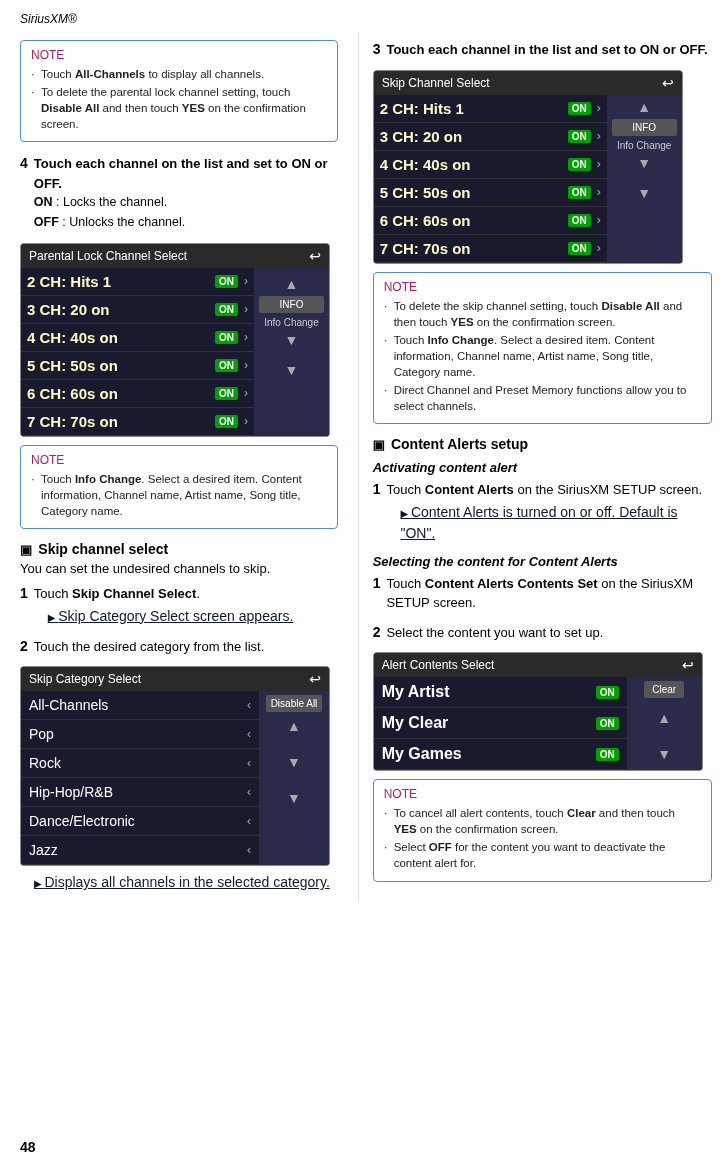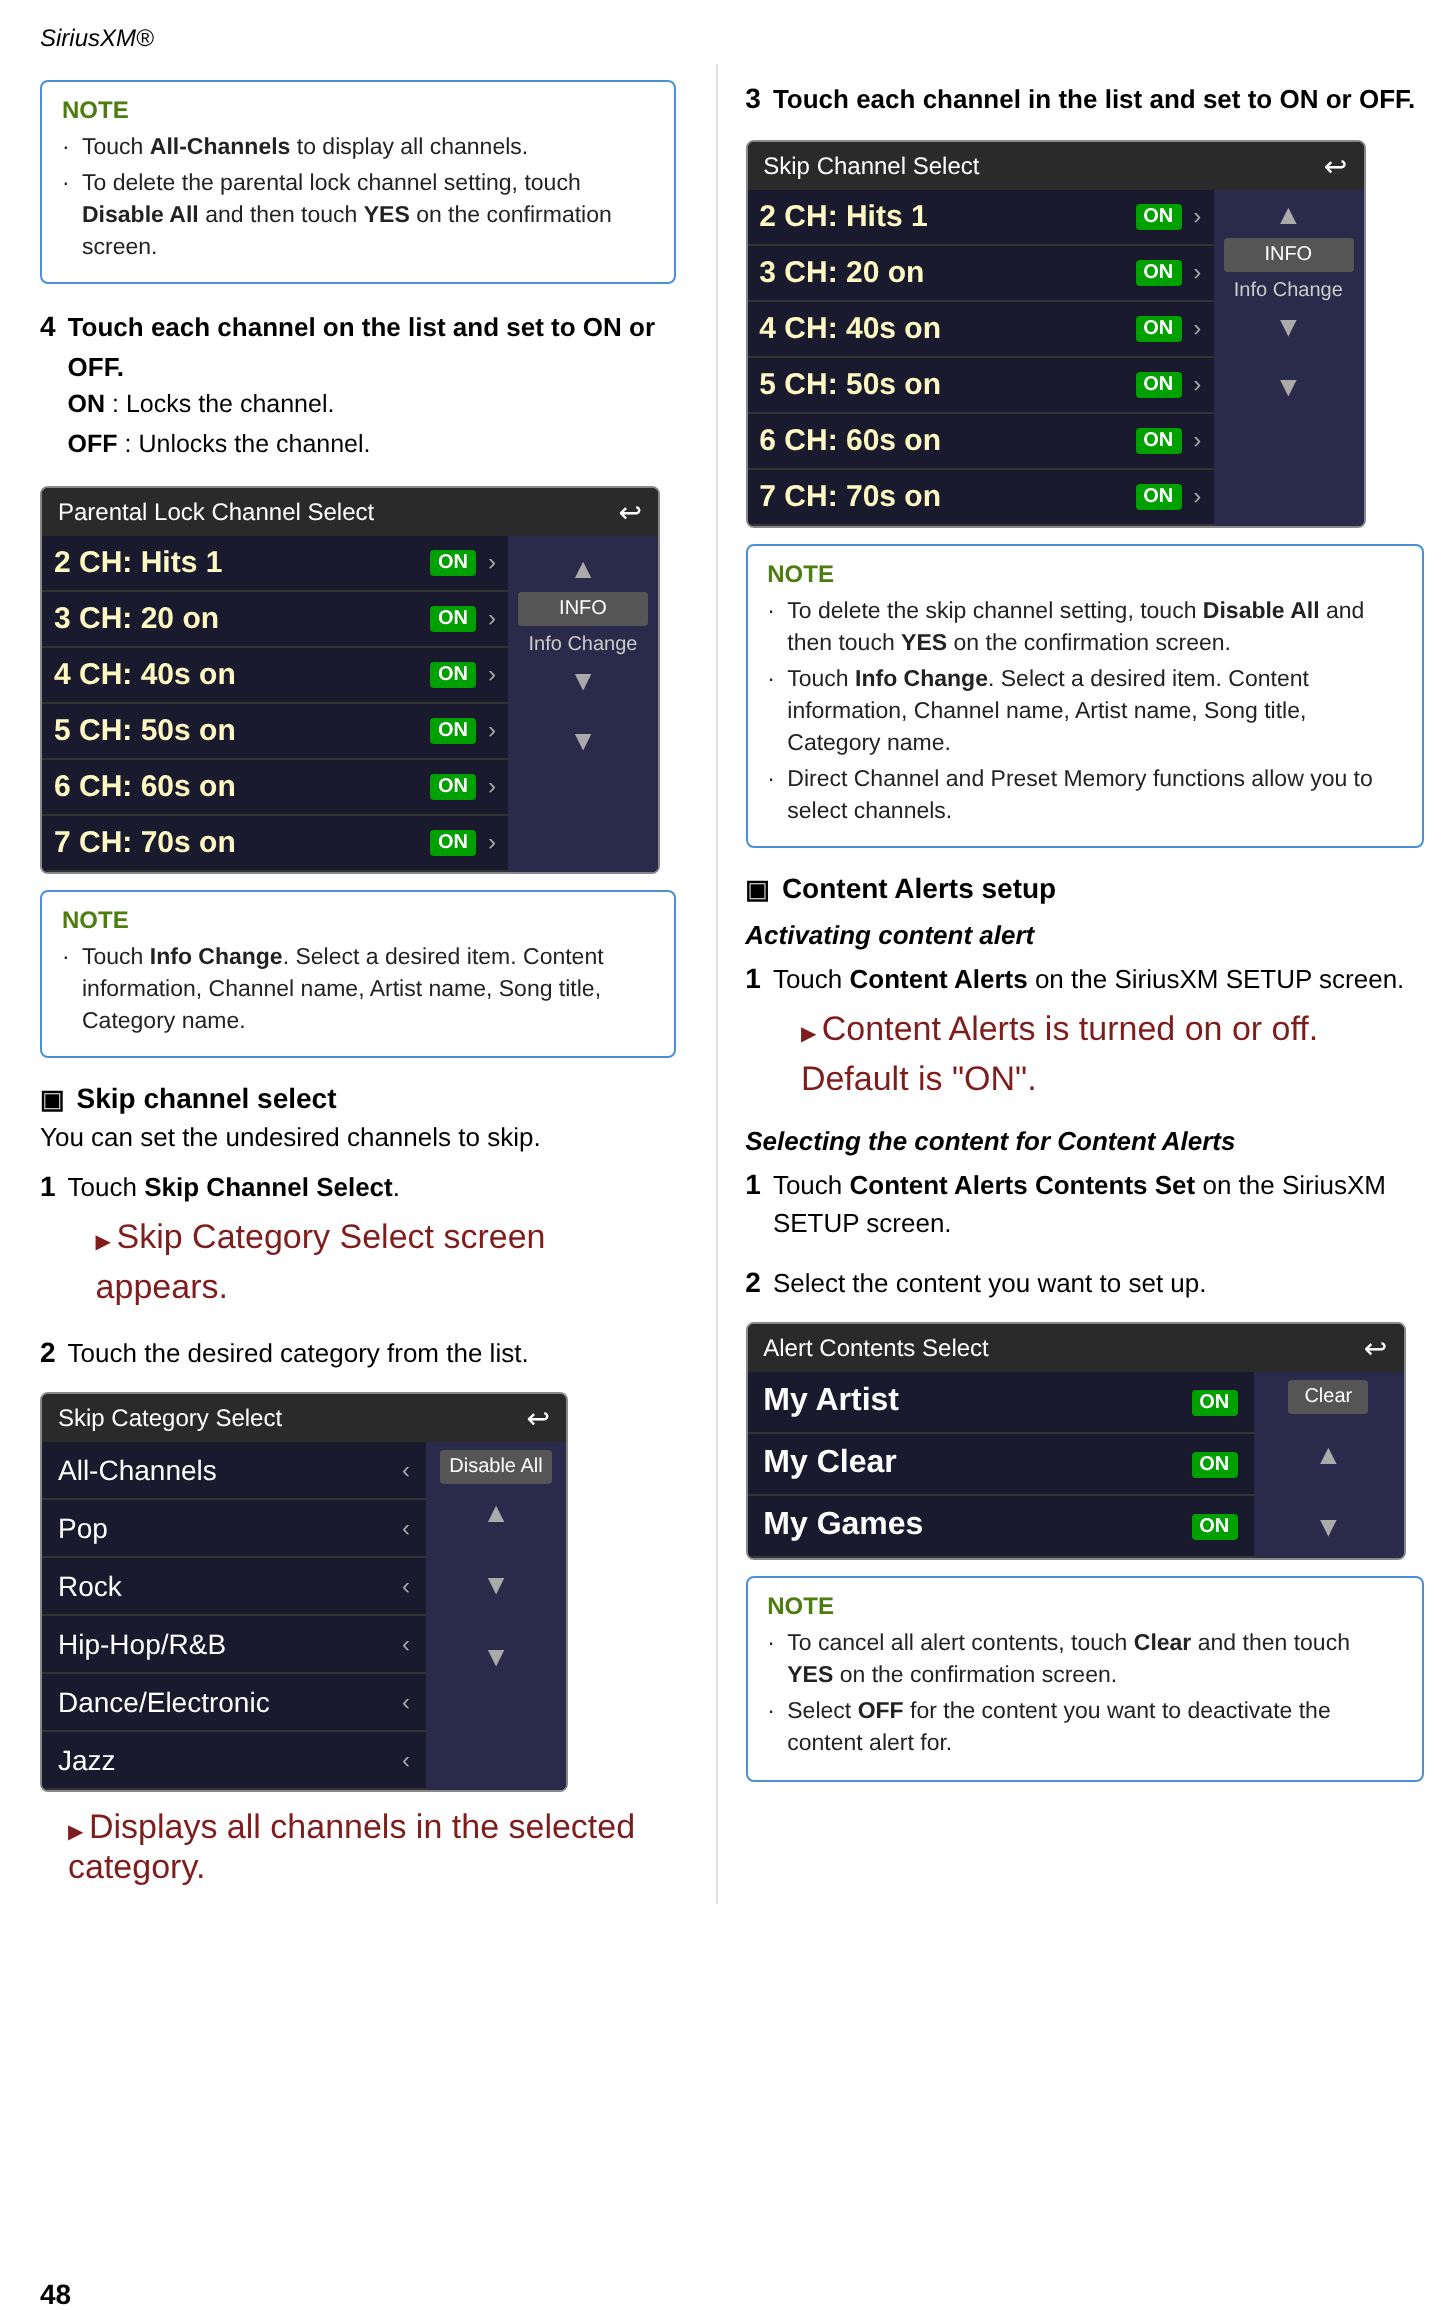--- a/index.html
+++ b/index.html
@@ -30,23 +30,23 @@
       padding: 8px 16px 8px 10px;
     }
     .note-box {
       border: 1.5px solid #4a90d9;
       border-radius: 4px;
       padding: 7px 10px;
       margin-bottom: 12px;
       background: #fff;
     }
     .note-title {
-      font-weight: bold;
+      font-weight: normal;
       font-size: 12px;
-      color: #4d7c0f;
+      color: #be185d;
       margin-bottom: 4px;
     }
     .note-box ul {
       list-style: none;
       padding: 0;
     }
     .note-box ul li {
       font-size: 11.5px;
       color: #222;
       padding-left: 10px;
@@ -197,21 +197,21 @@
       font-size: 13px;
       margin-bottom: 8px;
     }
     
     .skip-screen {
       border: 1.5px solid #888;
       border-radius: 4px;
       overflow: hidden;
       margin: 8px 0;
       background: #1a1a2e;
-      width: 264px;
+      width: 310px;
     }
     .skip-row {
       display: flex;
       align-items: center;
       border-bottom: 1px solid #333;
       padding: 6px 8px;
       gap: 4px;
     }
     .skip-row-name {
       color: #fff;
@@ -286,23 +286,24 @@
       position: relative;
       min-height: 1155px;
     }
     .col-divider {
       width: 1px;
       background: #e0e0e0;
       margin: 0 4px;
     }
     .arrow-sub {
       padding-left: 14px;
-      font-size: 17px;
+      font-size: 14px;
       margin-top: 2px;
-      color: #7f1d1d;
+      color: #0f172a;
+      text-decoration: underline;
     }
     .arrow-sub::before {
       content: '▶ ';
       font-size: 10px;
     }
   </style>
 </head>
 <body>
 
 <div class="page-wrapper">

